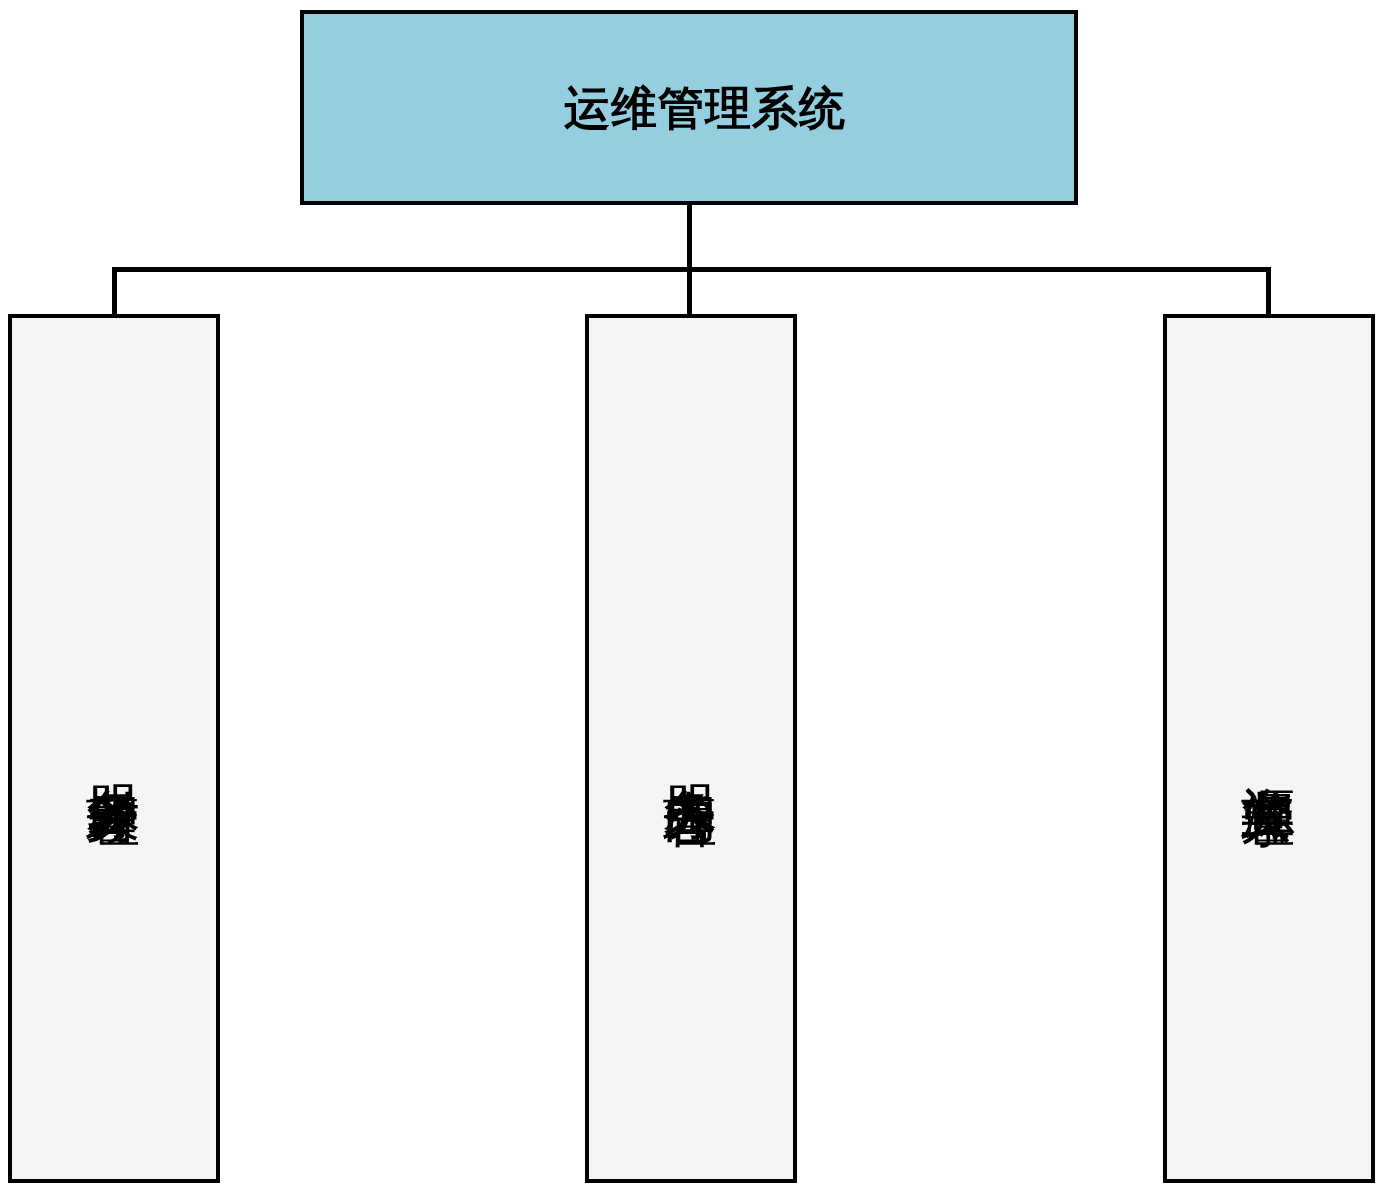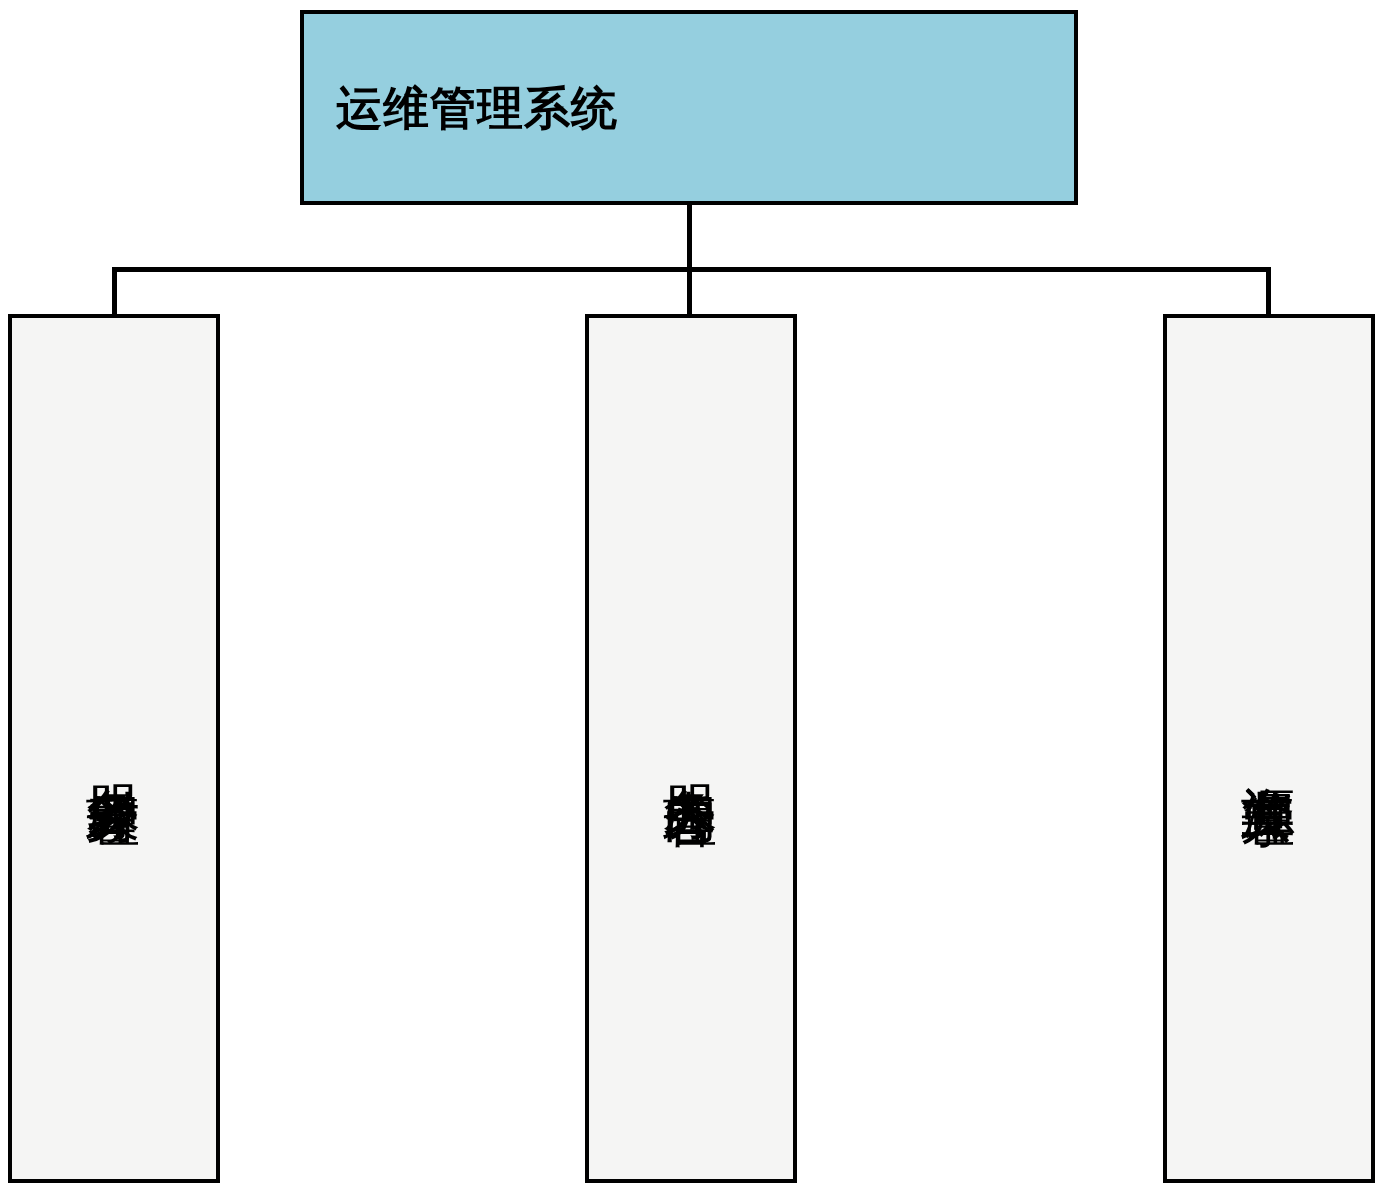--- a/index.html
+++ b/index.html
@@ -23,20 +23,21 @@
     position: absolute;
     left: 300px;
     top: 10px;
     width: 778px;
     height: 195px;
     box-sizing: border-box;
     background: #95CFDF;
     border: 4px solid #000000;
     display: flex;
     align-items: center;
+    justify-content: center;
     padding-left: 32px;
   }
   .root-label {
     font-size: 46px;
     font-weight: bold;
     color: #000000;
     letter-spacing: 1px;
     line-height: 1;
     white-space: nowrap;
   }

